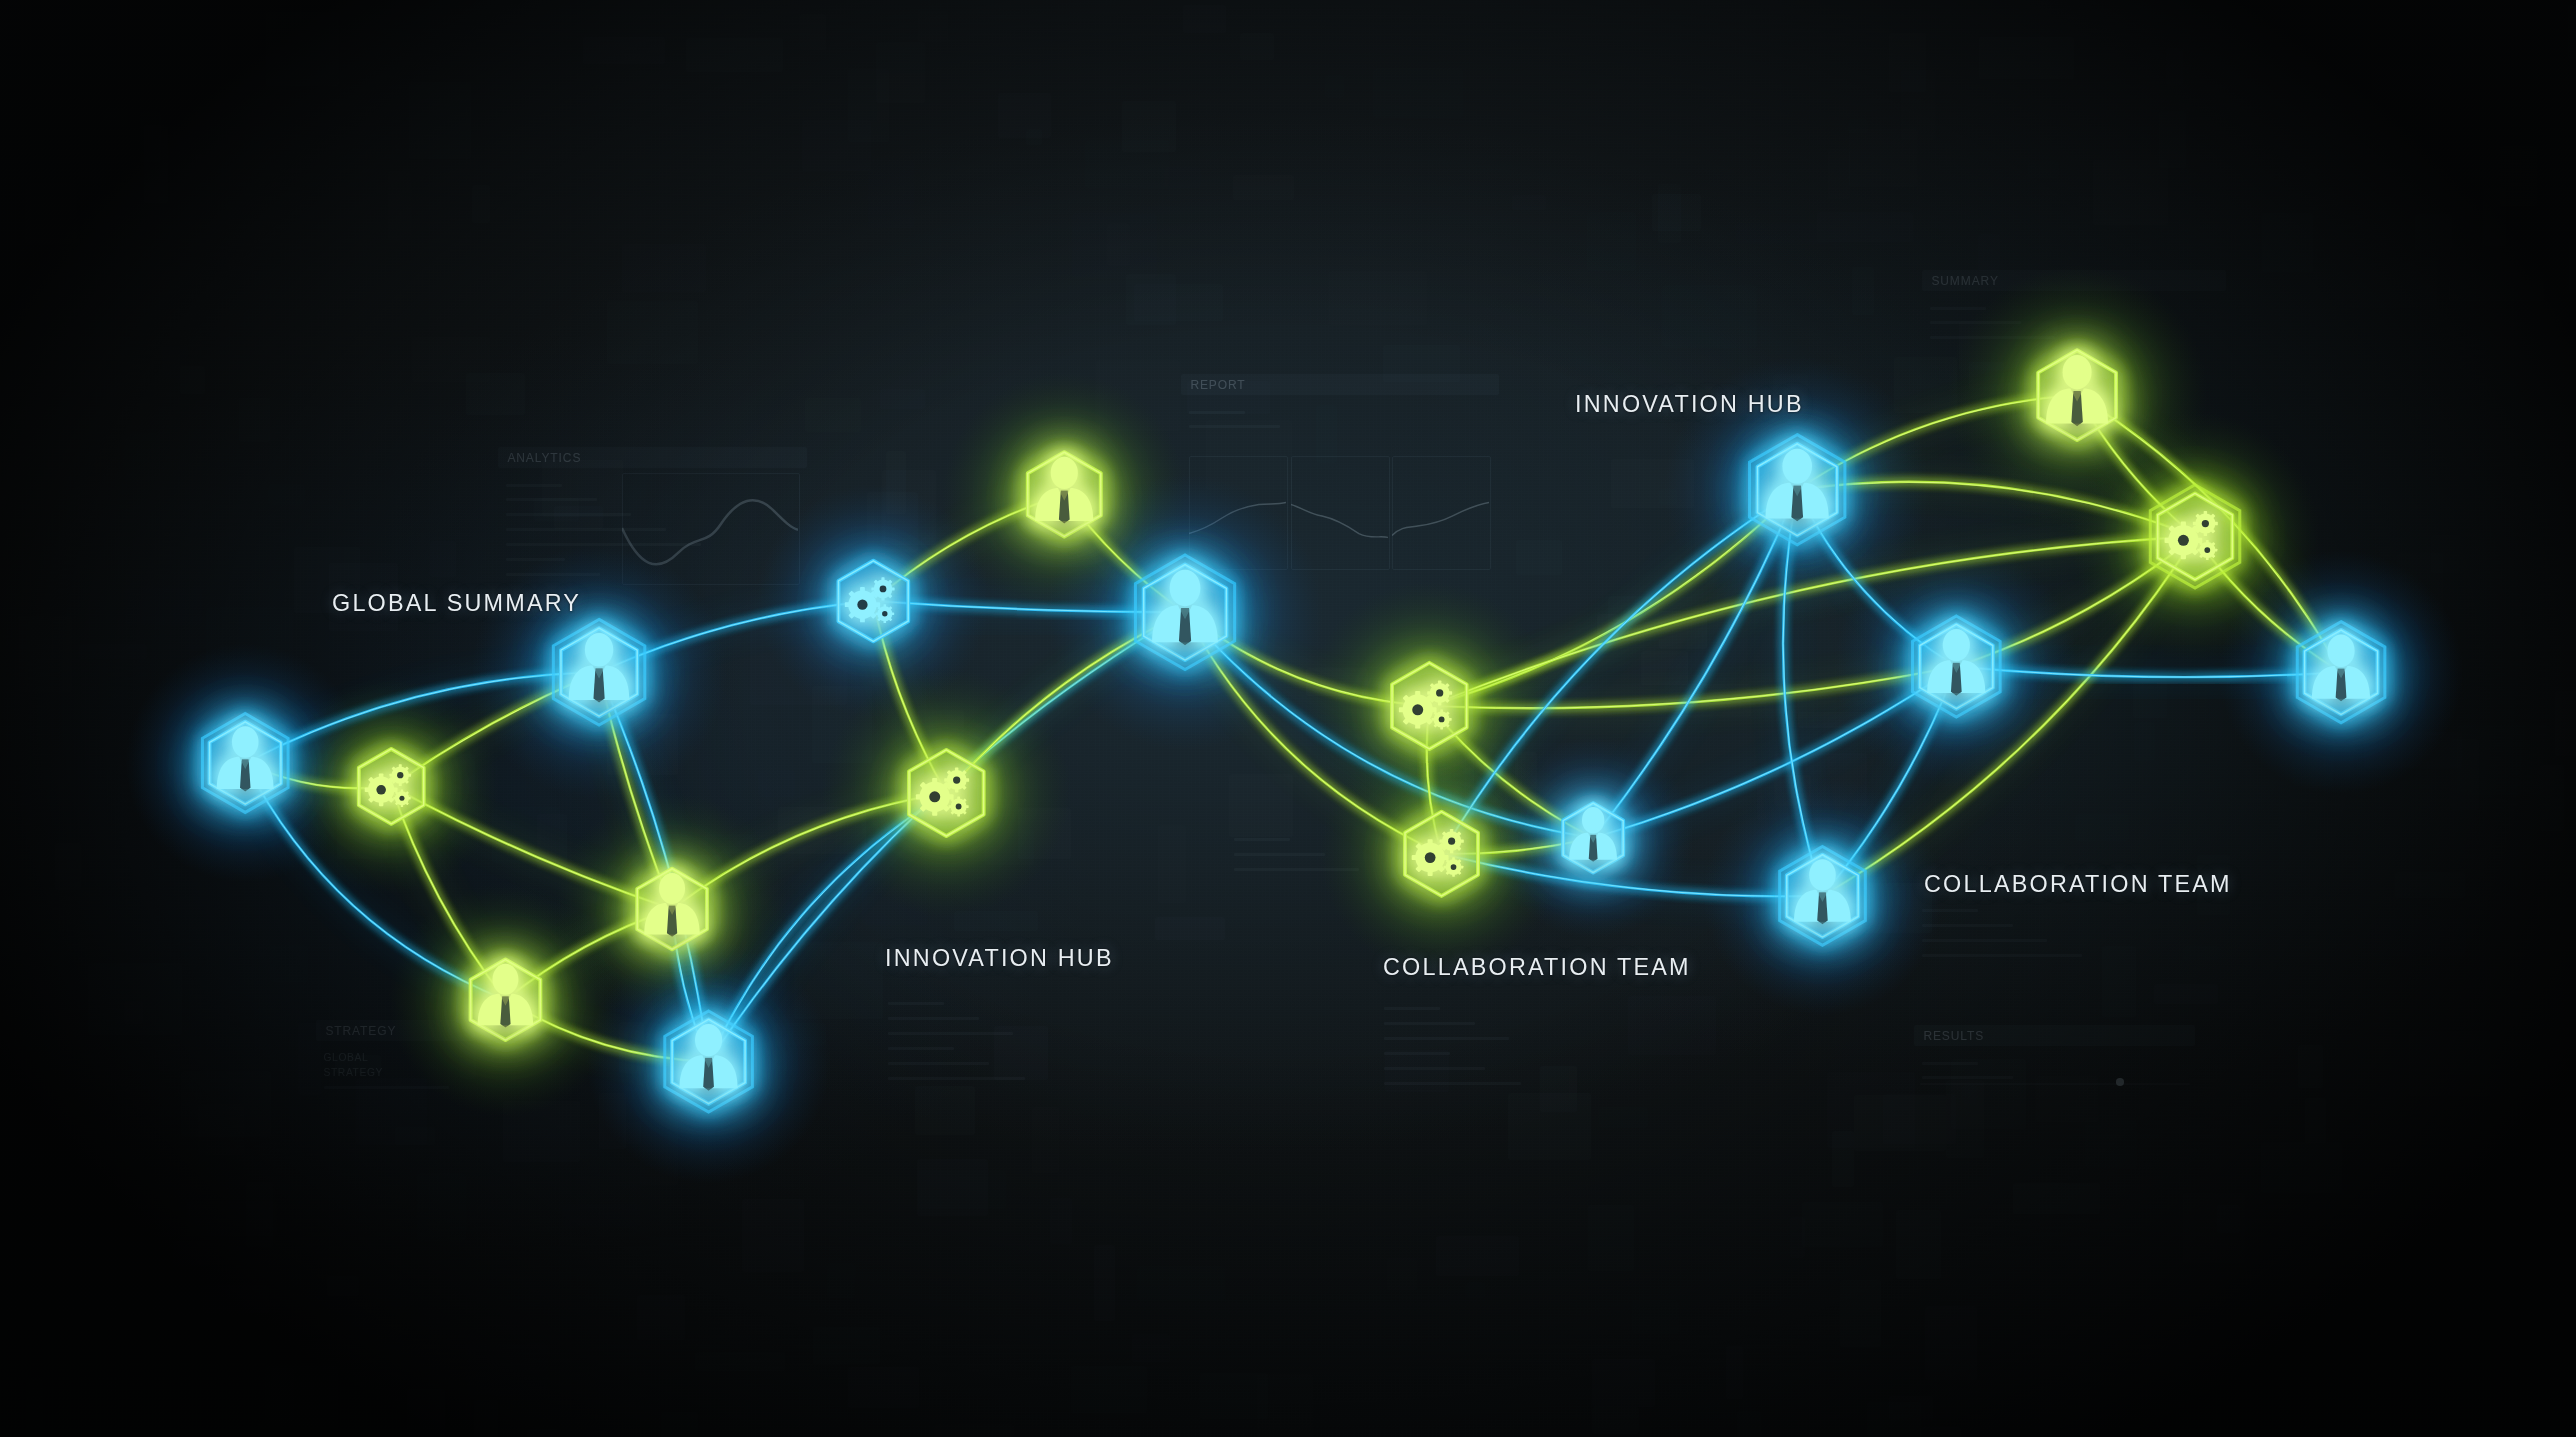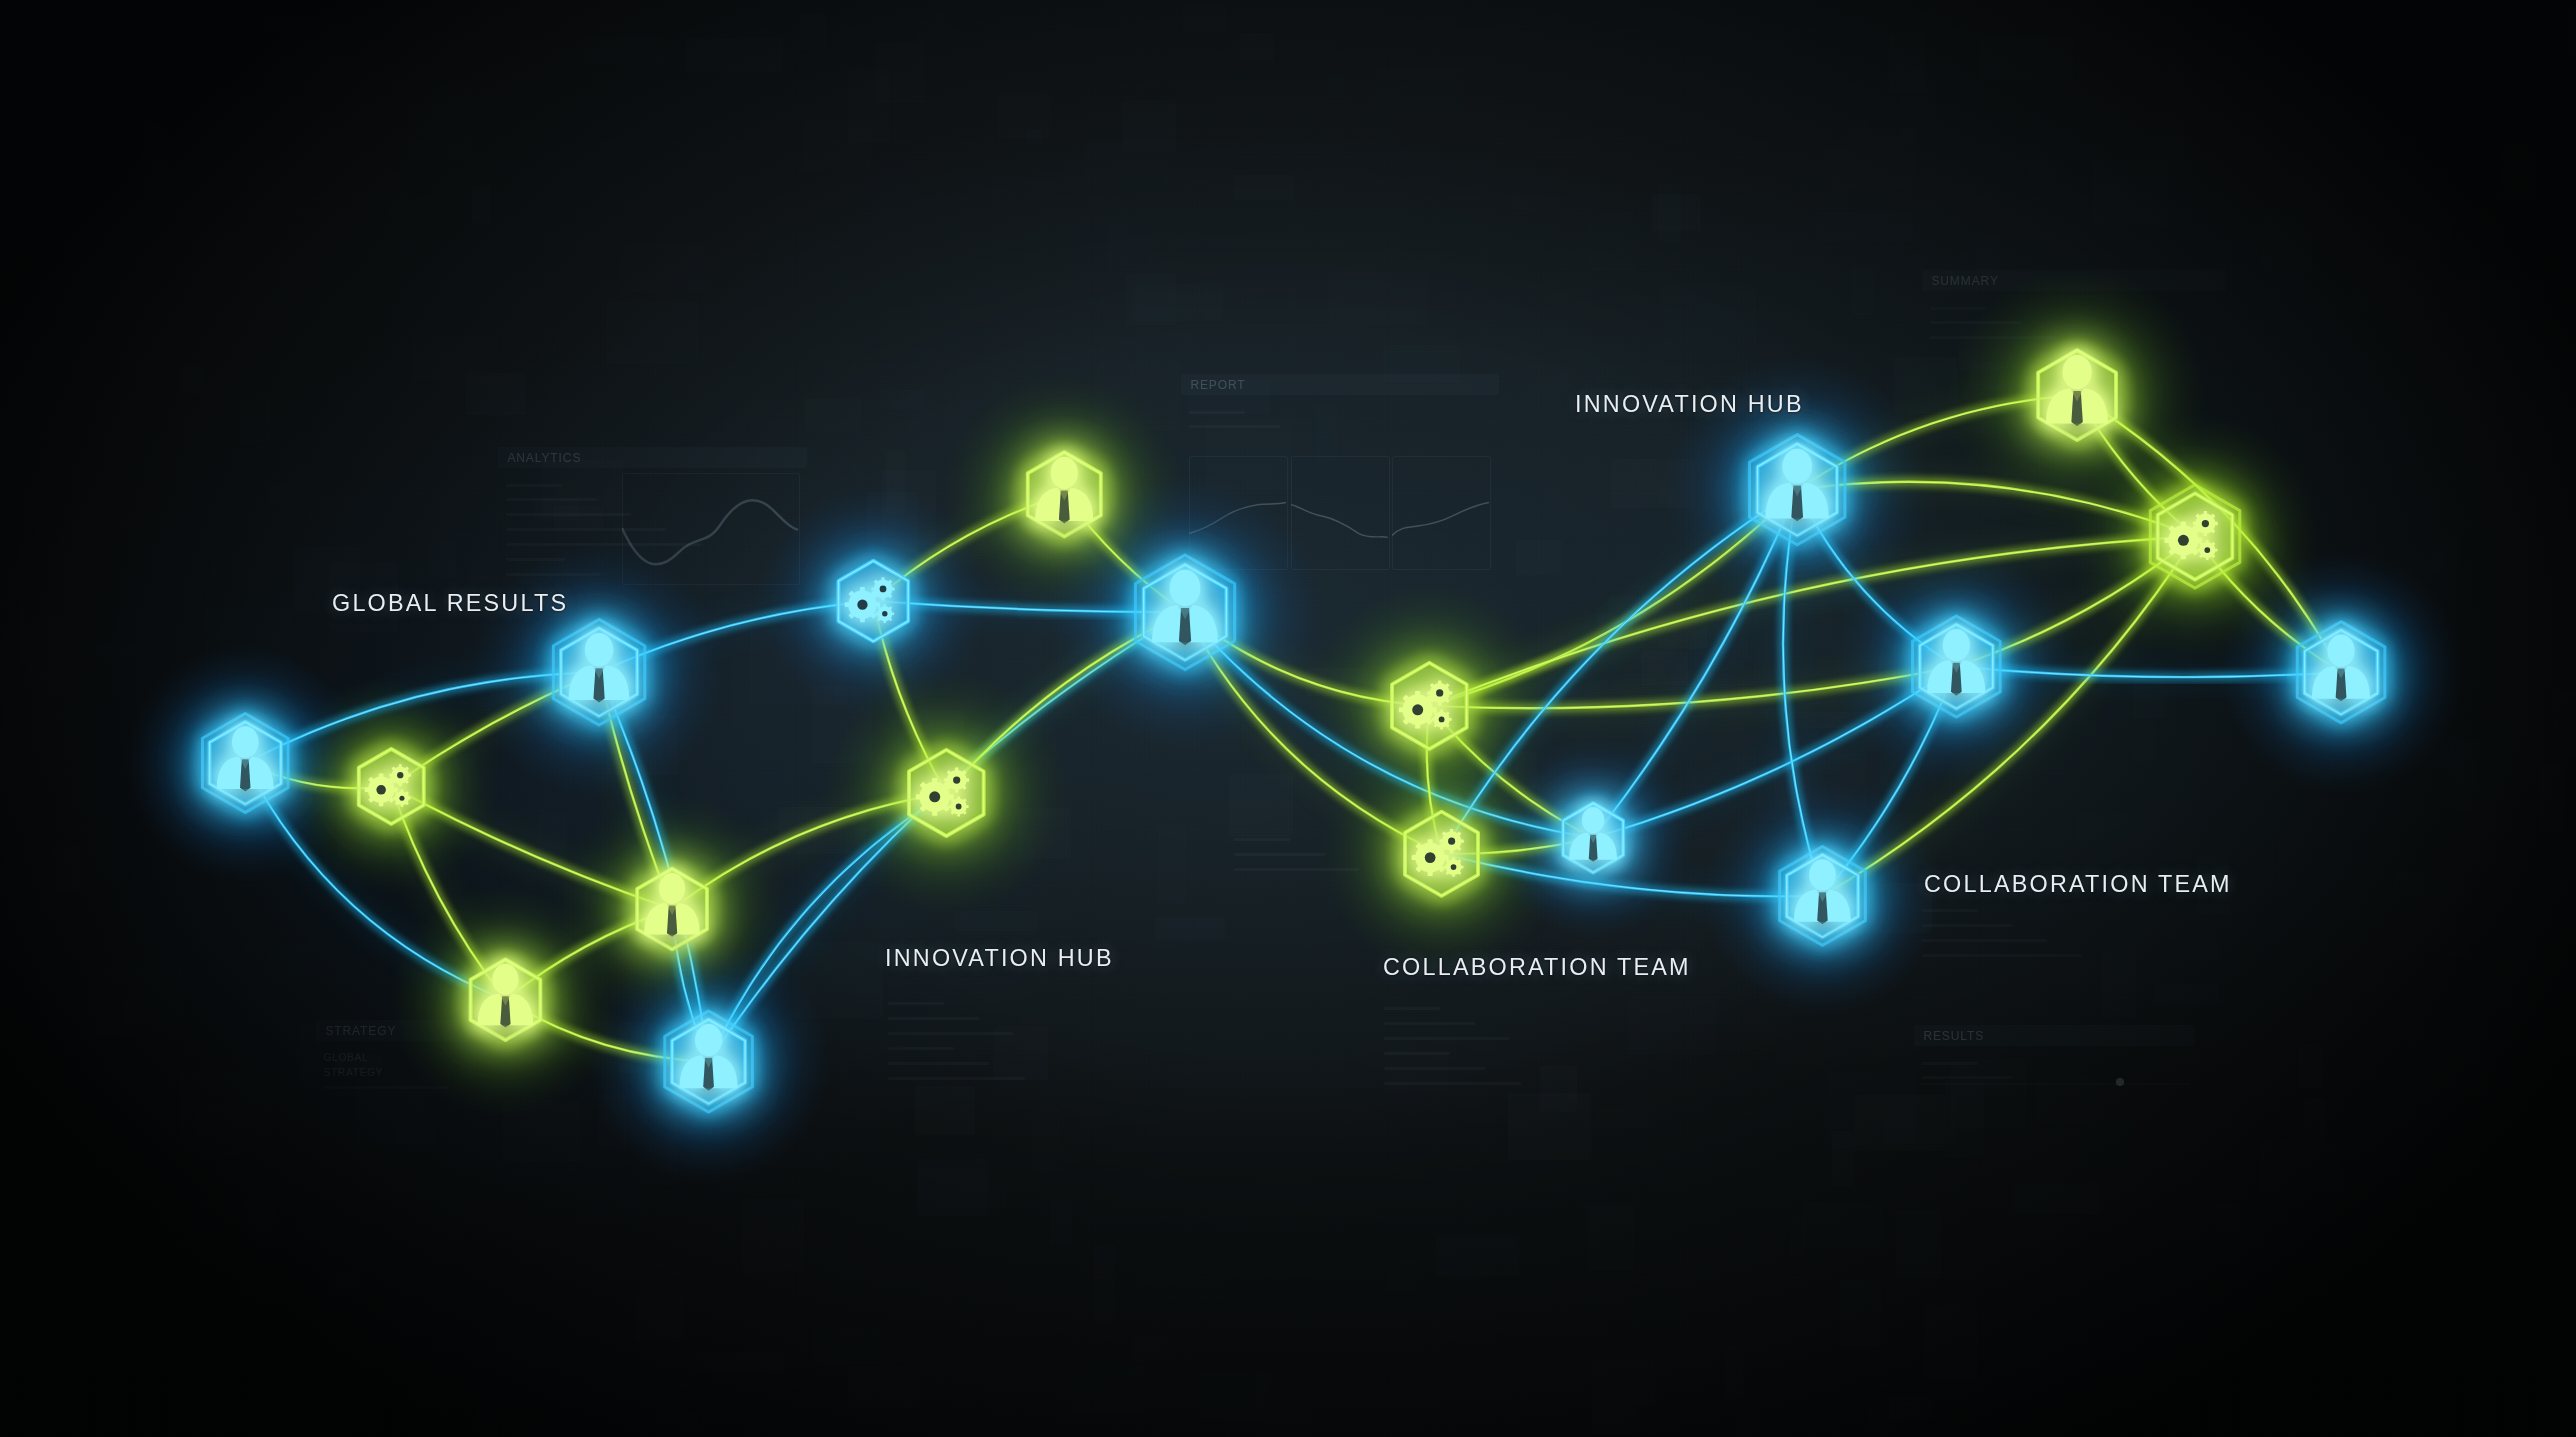--- a/index.html
+++ b/index.html
@@ -1076,21 +1076,21 @@
           <g fill="#8ff0ff" filter="url(#glow-blue)">
             <path d="M2486.4875,695.05 a14.5125,17.2125 0 1 1 29.025,0 a14.5125,17.2125 0 1 1 -29.025,0 Z"></path>
             <path d="M2469.95,746.35 C2469.95,720.025 2482.775,711.25 2494.25,711.25 L2501,724.75 L2507.75,711.25 C2519.225,711.25 2532.05,720.025 2532.05,746.35 Z"></path>
             <path d="M2497.2875,713.95 L2504.7125,713.95 L2506.7375,745 L2501,749.05 L2495.2625,745 Z" fill="rgba(8,22,30,.70)"></path>
           </g>
         </g>
       </g>
   </svg>
 
   <div id="labels-layer">
-      <div class="netlabel" style="left: 332px; top: 590px;">GLOBAL RESULTS</div>
+      <div class="netlabel" style="left: 332px; top: 590px;">GLOBAL SUMMARY</div>
       <div class="netlabel" style="left: 885px; top: 945px;">INNOVATION HUB</div>
       <div class="netlabel" style="left: 1383px; top: 954px;">COLLABORATION TEAM</div>
       <div class="netlabel" style="left: 1575px; top: 391px;">INNOVATION HUB</div>
       <div class="netlabel" style="left: 1924px; top: 871px;">COLLABORATION TEAM</div>
     </div>
 
 </div>
 
 
 </body></html>

